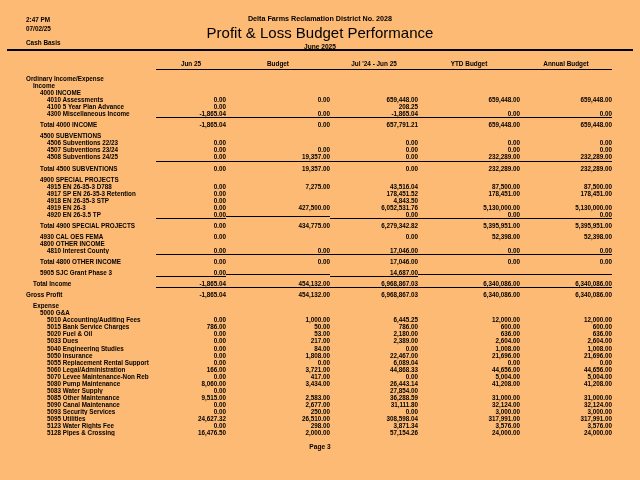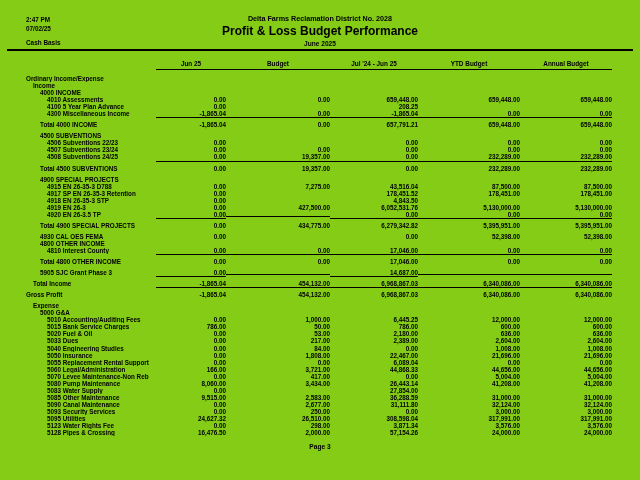--- a/index.html
+++ b/index.html
@@ -1,33 +1,33 @@
 <!DOCTYPE html>
 <html><head>
 <meta charset="utf-8">
 <style>
   html,body{margin:0;padding:0;background:#e8e8e8;}
   .page{
     position:relative;
     width:640px;height:480px;
-    background:#84cc16;
+    background:#fdba74;
     font-family:"Liberation Sans", sans-serif;
     color:#000;
     overflow:hidden;
   }
   .corner{
     position:absolute;left:26px;top:15px;
     font-size:6.4px;font-weight:bold;line-height:9px;white-space:nowrap;
   }
   .corner .basis{margin-top:5px;}
   .titleblock{
     position:absolute;left:0;top:15px;width:640px;text-align:center;line-height:1;
   }
   .company{font-size:7.2px;font-weight:bold;}
-  .report-title{font-size:12px;font-weight:bold;margin-top:3px;}
+  .report-title{font-size:15px;font-weight:normal;margin-top:3px;}
   .period{font-size:6.6px;font-weight:bold;margin-top:3.5px;}
   .thickrule{
     position:absolute;left:7px;top:49px;width:626px;height:2.4px;background:#000;
   }
   .grid{
     display:grid;
     grid-template-columns:130px 70px 104px 88px 102px 92px;
   }
   .colheaders{
     position:absolute;left:26px;top:60px;width:586px;

